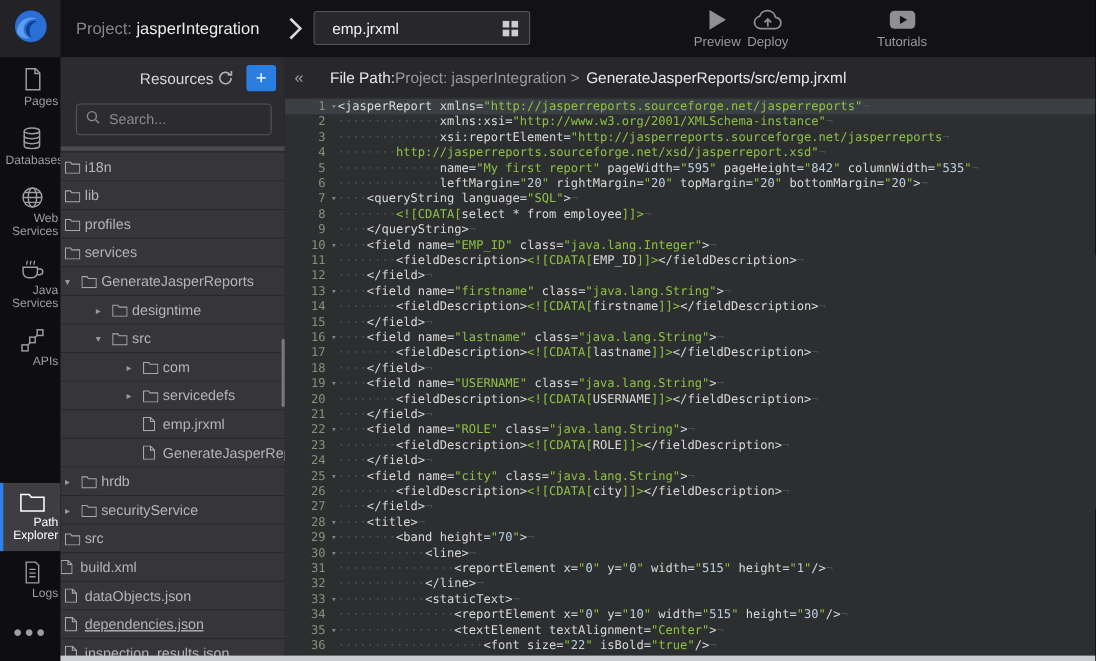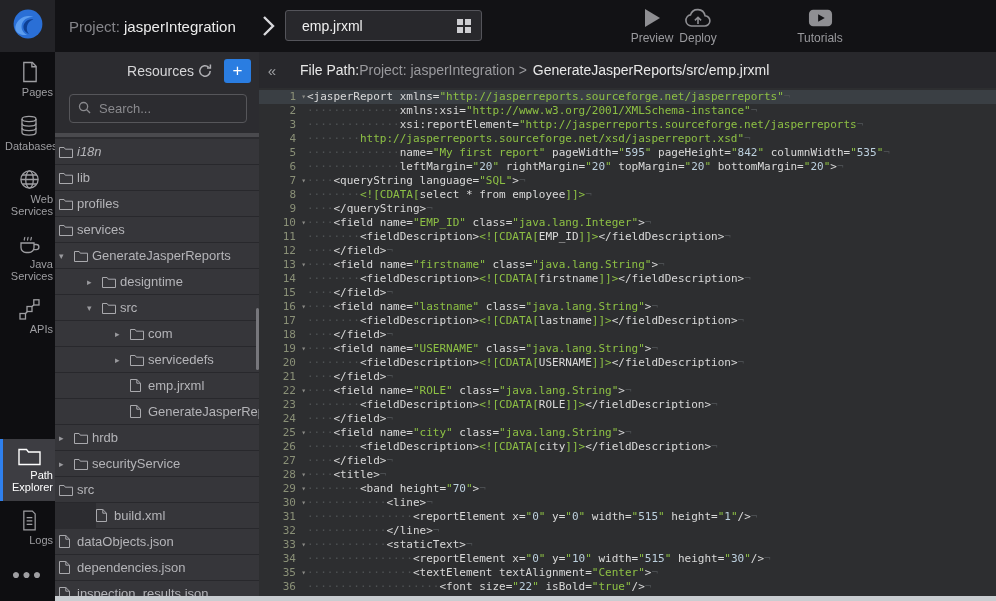--- a/index.html
+++ b/index.html
@@ -220,21 +220,21 @@
       <span>
         <svg width="13" height="13" viewBox="0 0 14 14">
             <circle cx="6" cy="6" r="4.4" fill="none" stroke="#8a8a8e" stroke-width="1.4"></circle>
             <path d="M9.4 9.4L13 13" stroke="#8a8a8e" stroke-width="1.4"></path>
           </svg>
       </span>
       <input type="text" placeholder="Search..." style="">
     </div>
     <div class="tree-top-divider"></div>
     <div class="tree" id="tree">
-        <div class="tree-row" style="padding-left: 4px; font-style: italic;">
+        <div class="tree-row" style="padding-left: 4px;">
 
     <span class="ticon">
             <svg width="14" height="12" viewBox="0 0 14 12">
               <path d="M0.5 1.5h4.6l1.2 1.7h7.2v8.3H0.5z" fill="none" stroke="#a9a9ad"></path>
             </svg>
           </span>
     <span class="tlabel">i18n</span>
   </div>
         <div class="tree-row" style="padding-left: 4px;">
 
@@ -348,41 +348,41 @@
   </div>
         <div class="tree-row" style="padding-left: 4px;">
 
     <span class="ticon">
             <svg width="14" height="12" viewBox="0 0 14 12">
               <path d="M0.5 1.5h4.6l1.2 1.7h7.2v8.3H0.5z" fill="none" stroke="#a9a9ad"></path>
             </svg>
           </span>
     <span class="tlabel">src</span>
   </div>
-        <div class="tree-row" style=" margin-left: 41px;">
+        <div class="tree-row" style="">
 
     <span class="ticon">
             <svg width="11" height="13" viewBox="0 0 11 13">
               <path d="M0.5 0.5h6.3l3.7 3.7v8.3H0.5z" fill="none" stroke="#a9a9ad"></path>
               <path d="M6.8 0.5V4.2h3.7" fill="none" stroke="#a9a9ad"></path>
             </svg>
           </span>
     <span class="tlabel">build.xml</span>
   </div>
         <div class="tree-row" style="padding-left: 4px;">
 
     <span class="ticon">
             <svg width="11" height="13" viewBox="0 0 11 13">
               <path d="M0.5 0.5h6.3l3.7 3.7v8.3H0.5z" fill="none" stroke="#a9a9ad"></path>
               <path d="M6.8 0.5V4.2h3.7" fill="none" stroke="#a9a9ad"></path>
             </svg>
           </span>
     <span class="tlabel">dataObjects.json</span>
   </div>
-        <div class="tree-row" style="padding-left: 4px;">
+        <div class="tree-row" style="padding-left: 4px; text-decoration: underline;">
 
     <span class="ticon">
             <svg width="11" height="13" viewBox="0 0 11 13">
               <path d="M0.5 0.5h6.3l3.7 3.7v8.3H0.5z" fill="none" stroke="#a9a9ad"></path>
               <path d="M6.8 0.5V4.2h3.7" fill="none" stroke="#a9a9ad"></path>
             </svg>
           </span>
     <span class="tlabel">dependencies.json</span>
   </div>
         <div class="tree-row" style="padding-left: 4px;">

